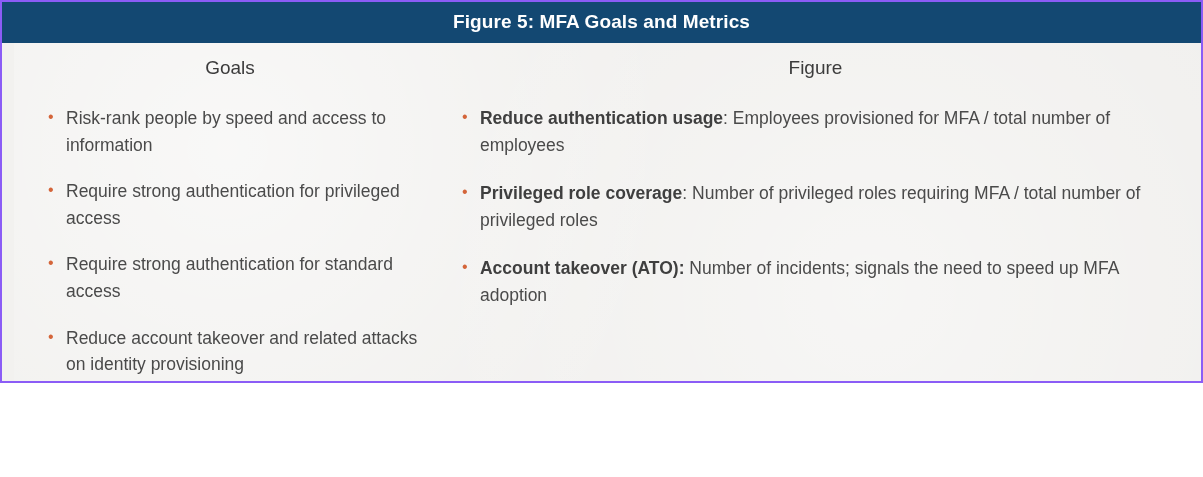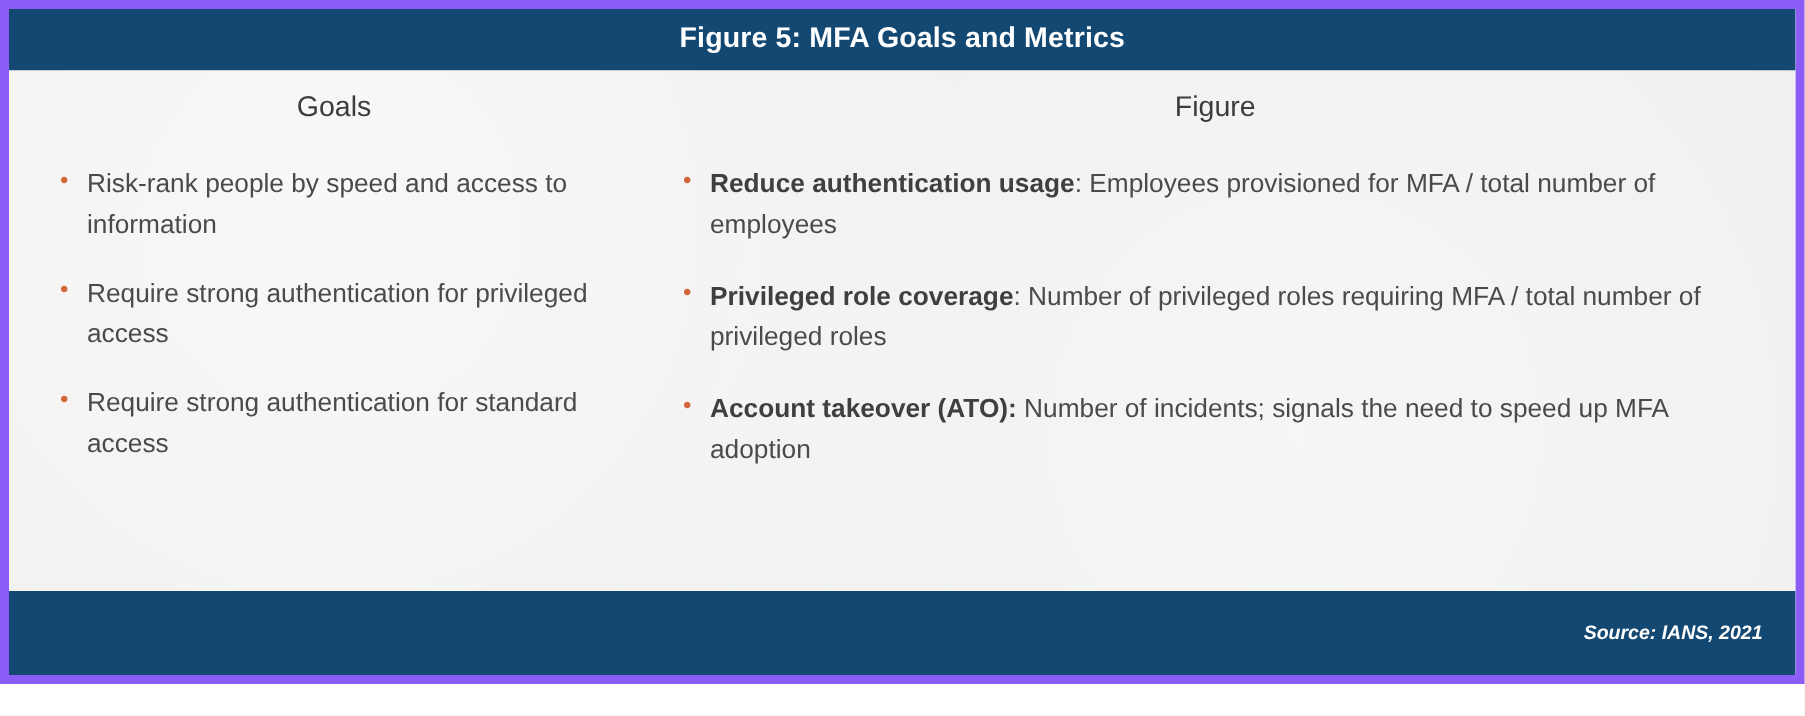--- a/index.html
+++ b/index.html
@@ -7,24 +7,24 @@
     padding: 0;
   }
   body {
     width: 1203px;
     height: 477px;
     font-family: "Liberation Sans", sans-serif;
     background: #ffffff;
   }
   .figure {
     width: 1203px;
-    height: 456px;
+    height: 383px;
     box-sizing: border-box;
     background: #f2f1ef;
-    border: 6px solid #8b5cf6;
+    border: 2px solid #8b5cf6;
     display: flex;
     flex-direction: column;
     position: relative;
     overflow: hidden;
   }
   .figure-header {
     background: #134872;
     color: #ffffff;
     text-align: center;
     font-size: 19px;
@@ -34,20 +34,21 @@
   }
   .figure-body {
     flex: 1 1 auto;
     display: flex;
     flex-direction: row;
     padding: 0;
     background:
       radial-gradient(circle at 18% 30%, rgba(255,255,255,0.55) 0%, rgba(255,255,255,0) 45%),
       radial-gradient(circle at 72% 70%, rgba(255,255,255,0.4) 0%, rgba(255,255,255,0) 50%),
       #f1f0ee;
+    margin-left: 12px;
   }
   .column {
     box-sizing: border-box;
   }
   .column-goals {
     width: 470px;
     padding: 14px 10px 0 30px;
   }
   .column-metrics {
     flex: 1 1 auto;
@@ -121,20 +122,23 @@
       <ul class="bullets">
         <li>
           <span>Risk-rank people by speed and access to information</span>
         </li>
         <li>
           <span>Require strong authentication for privileged access</span>
         </li>
         <li>
           <span>Require strong authentication for standard access</span>
         </li>
+        <li>
+          <span>Reduce account takeover and related attacks on identity provisioning</span>
+        </li>
       </ul>
     </div>
 
     <div class="column column-metrics">
       <div class="col-title">Figure</div>
       <ul class="bullets">
         <li>
           <span class="lead">Reduce authentication usage</span><span>: Employees provisioned for MFA / total number of employees</span>
         </li>
         <li>

